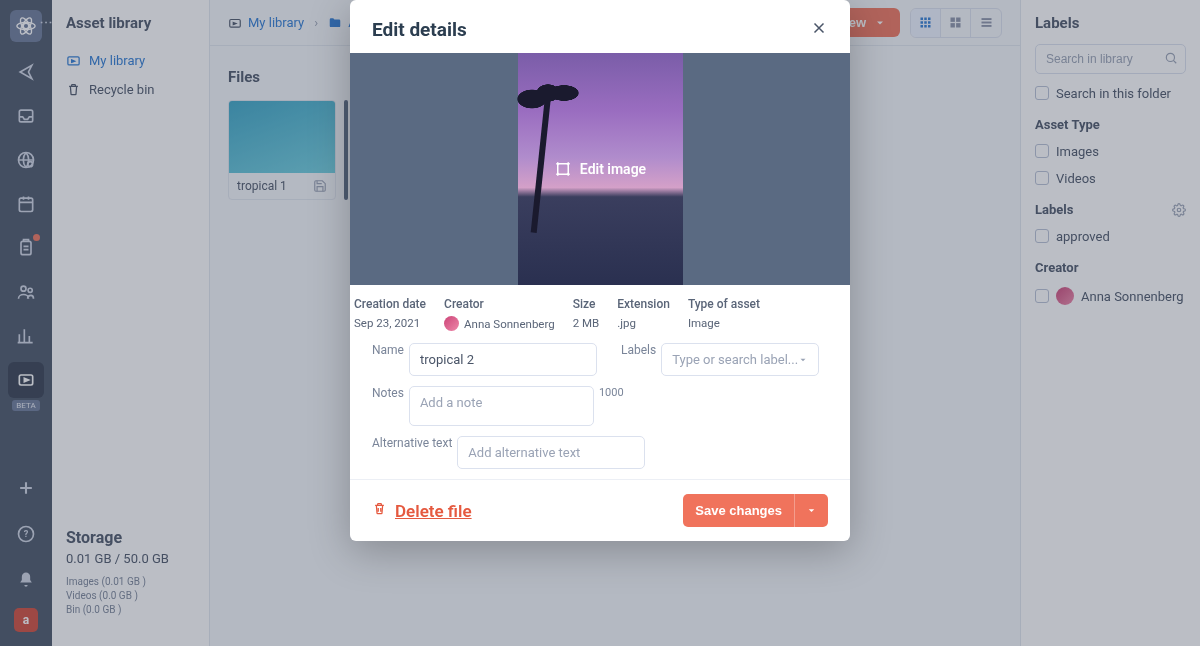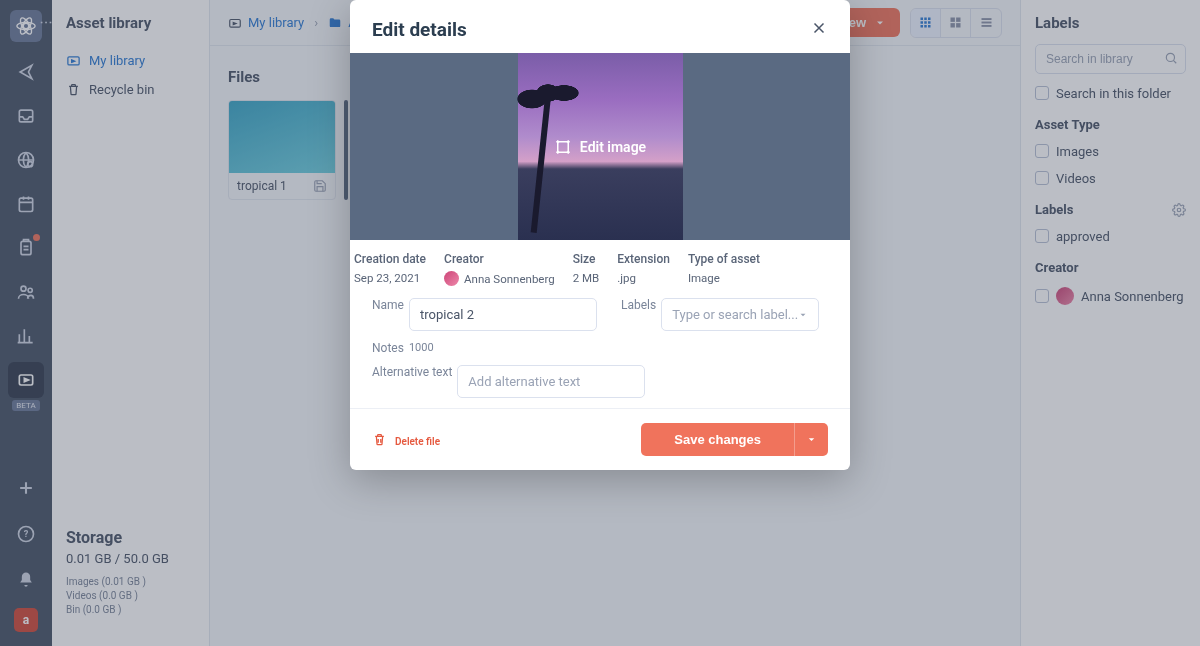--- a/index.html
+++ b/index.html
@@ -66,21 +66,21 @@
   .creator-row { display:flex; align-items:center; gap:6px;}
   .creator-row .av { width:18px;height:18px;border-radius:50%;background:linear-gradient(135deg,#c47,#e8a);}
 
   
   .overlay { position:absolute; inset:0; background:rgba(60,70,90,0.35); display:flex; align-items:flex-start; justify-content:center; padding-top:0;}
   .modal { width:500px; max-height:640px; background:#fff; border-radius:6px; box-shadow:0 10px 40px rgba(0,0,0,0.25); display:flex; flex-direction:column; margin-top:0;}
   .modal .mhdr { display:flex; align-items:center; justify-content:space-between; padding:18px 22px 12px;}
   .modal .mhdr h2 { font-size:19px; font-weight:700; color:#2c3e50;}
   .modal .mhdr .close { cursor:pointer; color:#4a5568;}
   .modal .mhdr .close svg{width:18px;height:18px;}
-  .modal .preview { height:187px; background:#5a6a82; position:relative; display:flex; align-items:center; justify-content:center; overflow:hidden;}
+  .modal .preview { height:232px; background:#5a6a82; position:relative; display:flex; align-items:center; justify-content:center; overflow:hidden;}
   .modal .preview .img { width:165px; height:100%; background: linear-gradient(180deg,#7a5da8 0%, #9a6dc0 25%, #b08ccc 45%, #d4a0c8 58%, #3a3e5e 62%, #2a3050 100%); position:relative;}
   .palm { position:absolute; left:0; top:10px; width:100px; height:160px; }
   .palm::before{content:""; position:absolute; left:20px; top:30px; width:6px; height:140px; background:#1a1a2e; transform:rotate(6deg);}
   .palm::after{content:""; position:absolute; left:-10px; top:0px; width:80px; height:60px; background:radial-gradient(ellipse at center, #1a1a2e 20%, transparent 21%), radial-gradient(ellipse at 30% 60%, #1a1a2e 18%, transparent 19%), radial-gradient(ellipse at 70% 50%, #1a1a2e 18%, transparent 19%);}
   .modal .preview .editbtn { position:absolute; color:#fff; font-weight:600; font-size:14px; display:flex; align-items:center; gap:8px;}
   .modal .preview .editbtn svg{width:18px;height:18px;}
   .modal .meta { display:flex; padding:12px 4px 8px; gap:18px; font-size:12px;}
   .modal .meta .mcol { display:flex; flex-direction:column; gap:5px;}
   .modal .meta .mlabel { color:#5a6578; font-weight:500;}
   .modal .meta .mval { color:#5a6578; font-size:11.5px; display:flex; align-items:center; gap:5px;}
@@ -88,24 +88,24 @@
   .modal .form { padding:4px 22px 10px; display:flex; flex-direction:column; gap:10px; overflow-y:auto;}
   .modal .form .row { display:flex; gap:24px;}
   .modal .form .field { display:flex; flex-direction:row; gap:5px; flex:1;}
   .modal .form label { font-size:12px; color:#7a8599;}
   .modal .form input, .modal .form textarea, .labelsel { border:1px solid #dbe1ee; border-radius:5px; padding:8px 10px; font-size:13px; color:#4a5568; font-family:inherit;}
   .labelsel { display:flex; justify-content:space-between; align-items:center; color:#9aa3b5; cursor:pointer;}
   .labelsel svg{width:10px;height:10px;}
   .modal .form textarea { resize:none; height:40px;}
   .modal .form .counter{font-size:11px;color:#7a8599;}
   .modal .mfoot { border-top:1px solid #eceff5; padding:14px 22px; display:flex; justify-content:space-between; align-items:center;}
-  .delbtn { display:flex; align-items:flex-end; gap:8px; color:#e5593f; font-size:10px; font-weight:600; cursor:pointer;}
+  .delbtn { display:flex; align-items:flex-start; gap:8px; color:#e5593f; font-size:17px; font-weight:600; cursor:pointer;text-decoration:underline;}
   .delbtn svg{width:15px;height:15px;}
   .savegroup { display:flex;}
-  .savebtn { background:#f0735c; color:#fff; border:none; padding:9px 33px; font-size:13px; font-weight:600; border-radius:5px 0 0 5px; cursor:pointer;}
+  .savebtn { background:#f0735c; color:#fff; border:none; padding:9px 12px; font-size:13px; font-weight:600; border-radius:5px 0 0 5px; cursor:pointer;}
   .savemore { background:#f0735c; color:#fff; border:none; border-left:1px solid rgba(255,255,255,0.3); padding:9px 11px; border-radius:0 5px 5px 0; cursor:pointer; display:flex; align-items:center;}
   .savemore svg{width:11px;height:11px;}
 
   input::placeholder, textarea::placeholder { color:#9aa3b5;}
 </style>
 </head>
 <body>
 
 <div class="app">
 
@@ -391,20 +391,21 @@
           <div class="labelsel">
             <span>Type or search label...</span>
             <svg viewBox="0 0 24 24" fill="currentColor">
                 <path d="M6 9l6 6 6-6z"></path>
               </svg>
           </div>
         </div>
       </div>
       <div class="field">
         <label>Notes</label>
+        <textarea placeholder="Add a note" style=""></textarea>
         <span class="counter">1000</span>
       </div>
       <div class="field">
         <label>Alternative text</label>
         <input type="text" placeholder="Add alternative text" style="">
       </div>
     </div>
     <div class="mfoot">
       <div class="delbtn">
         <svg viewBox="0 0 24 24" fill="none" stroke="currentColor" stroke-width="2">

